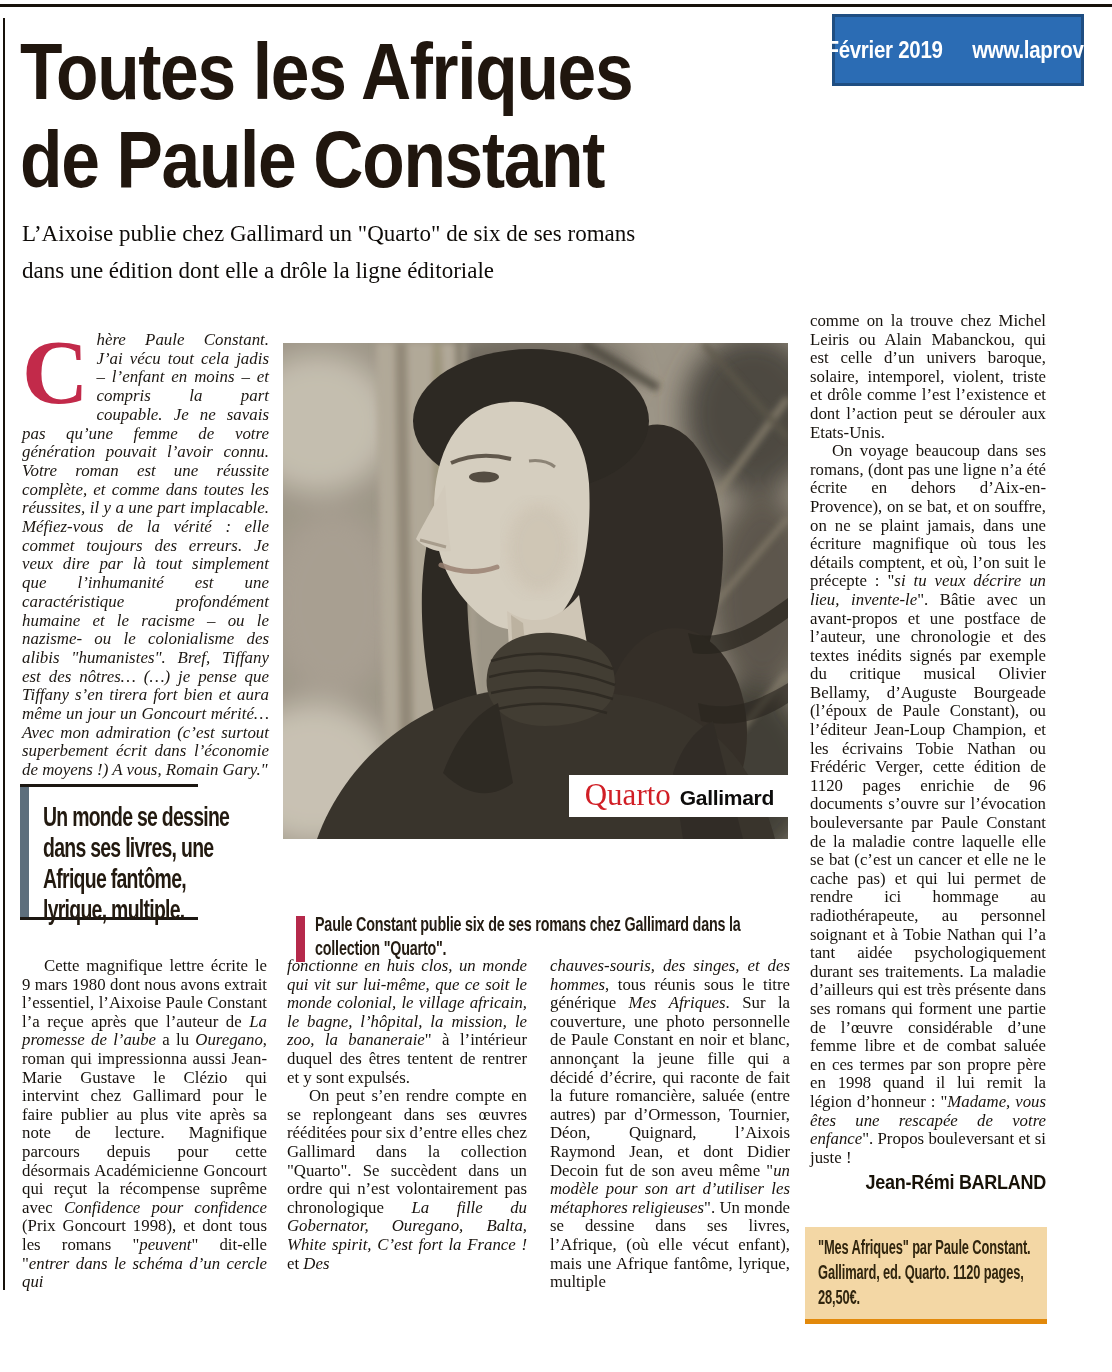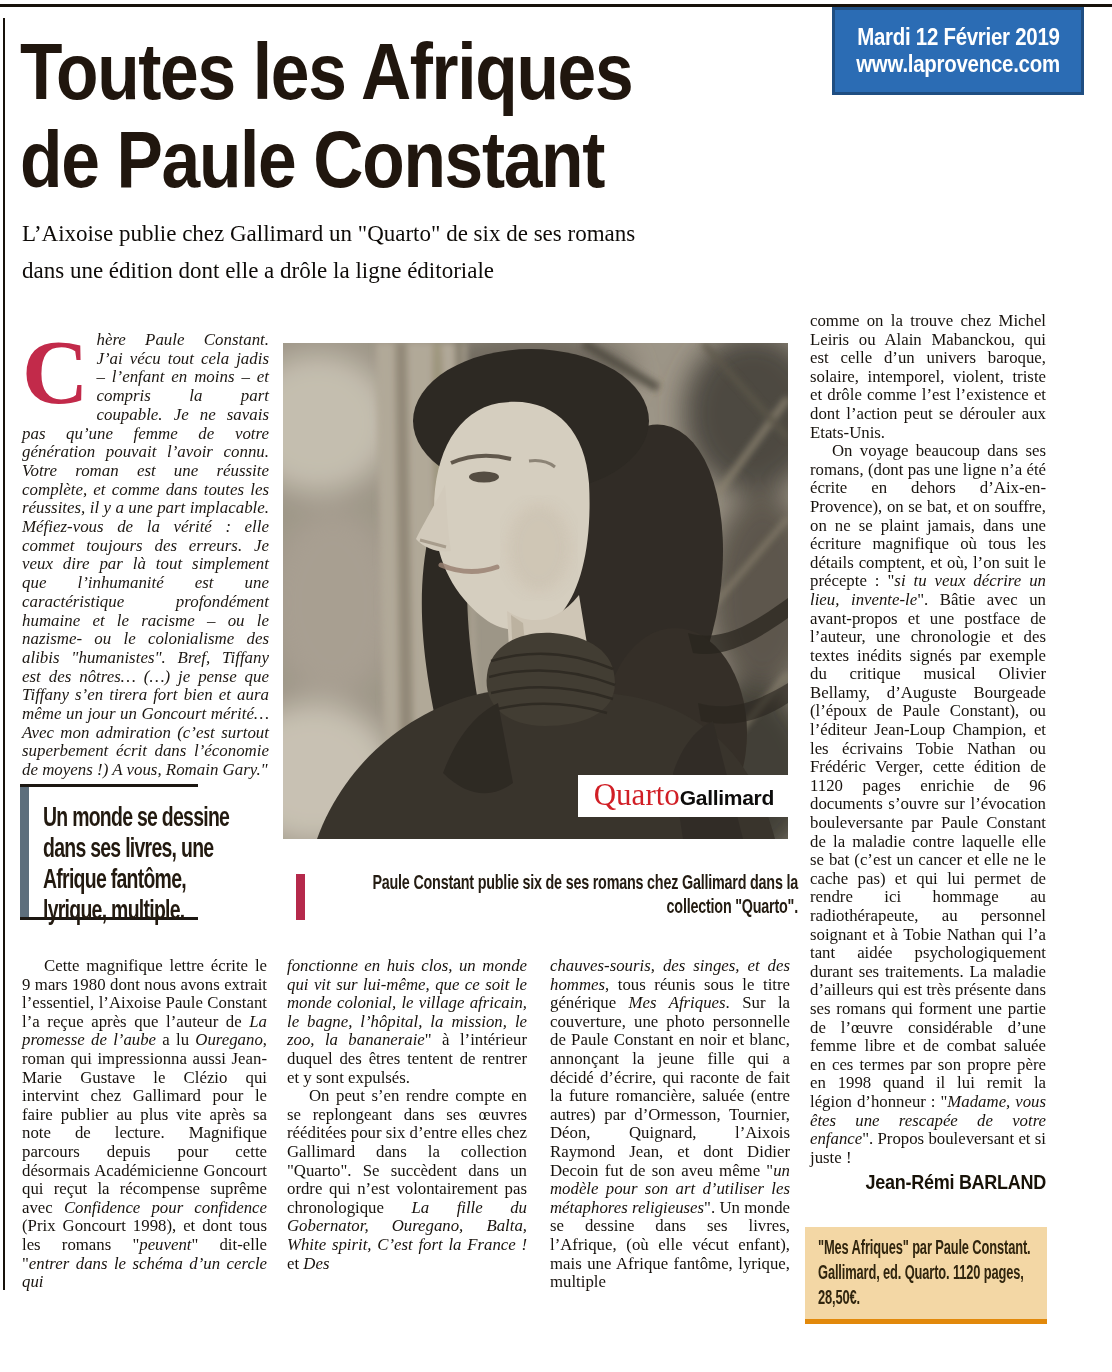--- a/index.html
+++ b/index.html
@@ -9,23 +9,23 @@
     font-family:"Liberation Serif", serif; color:#17120d;
   }
   .abs { position:absolute; }
 
   
   .top-rule { left:0; top:4px; width:1112px; height:3px; background:#17110b; }
   .left-rule { left:3px; top:18px; width:2px; height:1272px; background:#17110b; }
 
   
   .masthead {
-    left:832px; top:7px; width:252px; height:88px;
+    left:832px; top:14px; width:252px; height:72px;
     background:#2b6cb4; border:3px solid #1f4e82;
-    display:flex; flex-direction:column; justify-content:center; align-items:center;
+    display:flex; flex-direction:row; justify-content:center; align-items:center;
     color:#ffffff; font-family:"Liberation Sans", sans-serif; font-weight:700;
   }
   .masthead .mline {
     font-size:23.5px; line-height:27px; white-space:nowrap;
     transform:scaleX(0.87); transform-origin:50% 50%; letter-spacing:-0.3px;
   }
 
   
   .headline { left:20px; top:28px; color:#20160e; font-family:Liberation Sans, sans-serif; }
   .headline .hline {
@@ -59,27 +59,27 @@
     transform:scaleX(0.72); transform-origin:0 0;
     font-family:"Liberation Sans", sans-serif; font-weight:700;
     font-size:27px; line-height:31px; letter-spacing:-1px; color:#231a10;
   }
 
   
   .photo { left:283px; top:343px; width:505px; height:496px; overflow:hidden; background:#968e81; }
   .photo svg { display:block; }
   .quarto-label {
     position:absolute; right:0; bottom:22px; background:#ffffff;
-    padding:4px 14px 7px 16px; display:flex; align-items:baseline; 
+    padding:4px 14px 7px 16px; display:flex; align-items:baseline; gap:9px;
   }
   .quarto-word { font-family:"Liberation Serif", serif; font-size:31px; line-height:31px; color:#d11f26; }
   .gallimard-word { font-family:"Liberation Sans", sans-serif; font-weight:700; font-size:21px; color:#0d0c0b; letter-spacing:-0.3px; }
 
   
-  .caption { left:296px; top:870px; width:500px;text-align:right; }
+  .caption { left:296px; top:912px; width:500px; }
   .cap-bar { position:absolute; left:0; top:4px; width:9px; height:46px; background:#b5294b; }
   .cap-text {
     margin-left:19px; width:690px; transform:scaleX(0.70); transform-origin:0 0;
     font-family:"Liberation Sans", sans-serif; font-weight:700;
     font-size:20.5px; line-height:24px; letter-spacing:-0.3px; color:#241c12;
   }
 
   
   .bodycol p {
     font-size:16.8px; line-height:18.6px; text-align:justify; hyphens:auto; color:#17120d;

